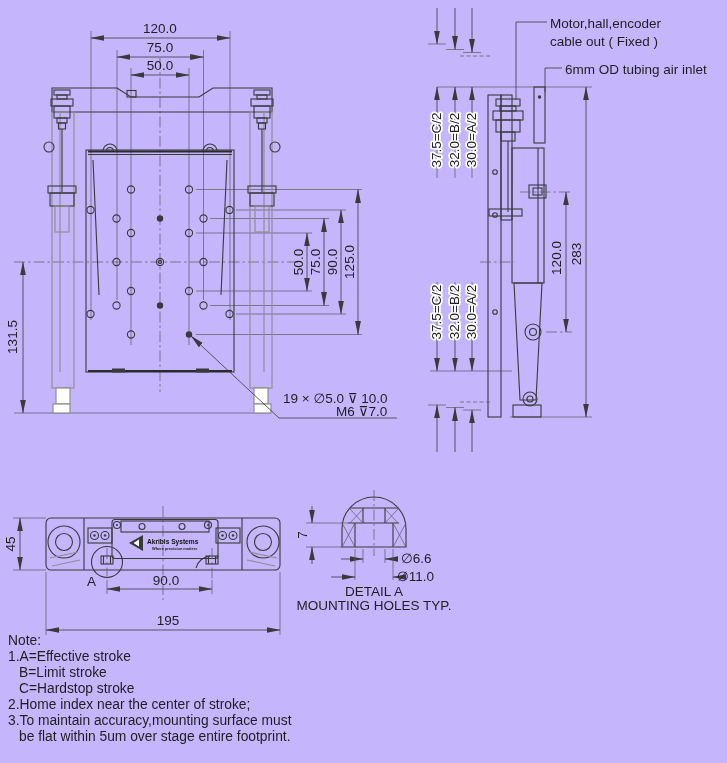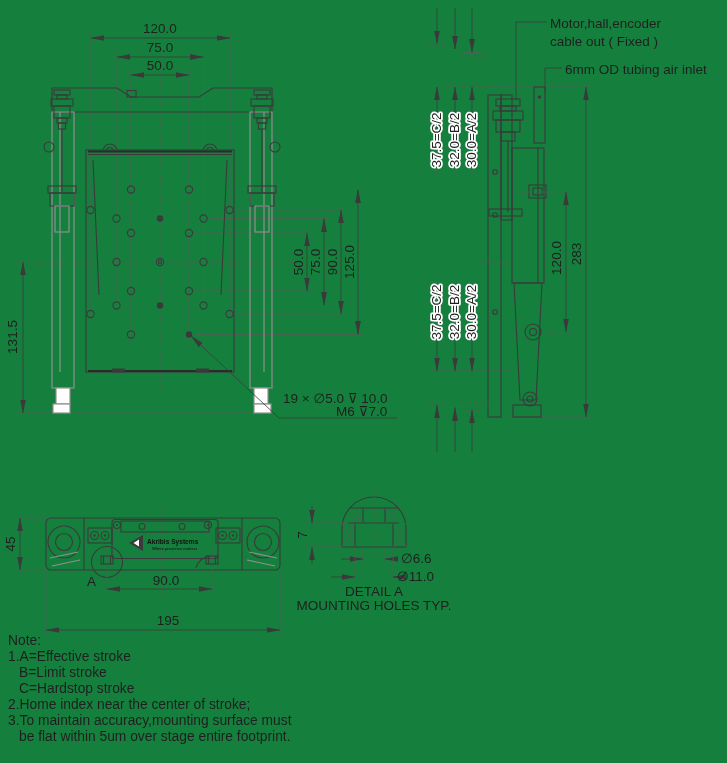--- a/index.html
+++ b/index.html
@@ -1,16 +1,16 @@
 <!DOCTYPE html>
 <html><head>
 <meta charset="utf-8">
 <style>
   html,body { margin:0; padding:0; background:#fff; }
-  #stage-drawing { width:727px; height:763px; position:relative; background:#15803d;
+  #stage-drawing { width:727px; height:763px; position:relative; background:#c4b5fd;
     font-family:"Liberation Sans", sans-serif; }
   svg { display:block; }
   .ln  { stroke:#3a3a3a; fill:none; stroke-width:1.1; }
   .ln2 { stroke:#2b2b2b; fill:none; stroke-width:2.2; }
   .lg  { stroke:#8f8f8f; fill:none; stroke-width:1.2; }
   .fw  { fill:#ffffff; }
   .fd  { fill:#3a3a3a; stroke:none; }
   .dim { stroke:#3a3a3a; stroke-width:0.8; fill:none; }
   .ext { stroke:#5a5a5a; stroke-width:0.7; fill:none; }
   .cl  { stroke:#5a5a5a; stroke-width:0.7; fill:none; stroke-dasharray:11 3 2.5 3; }

